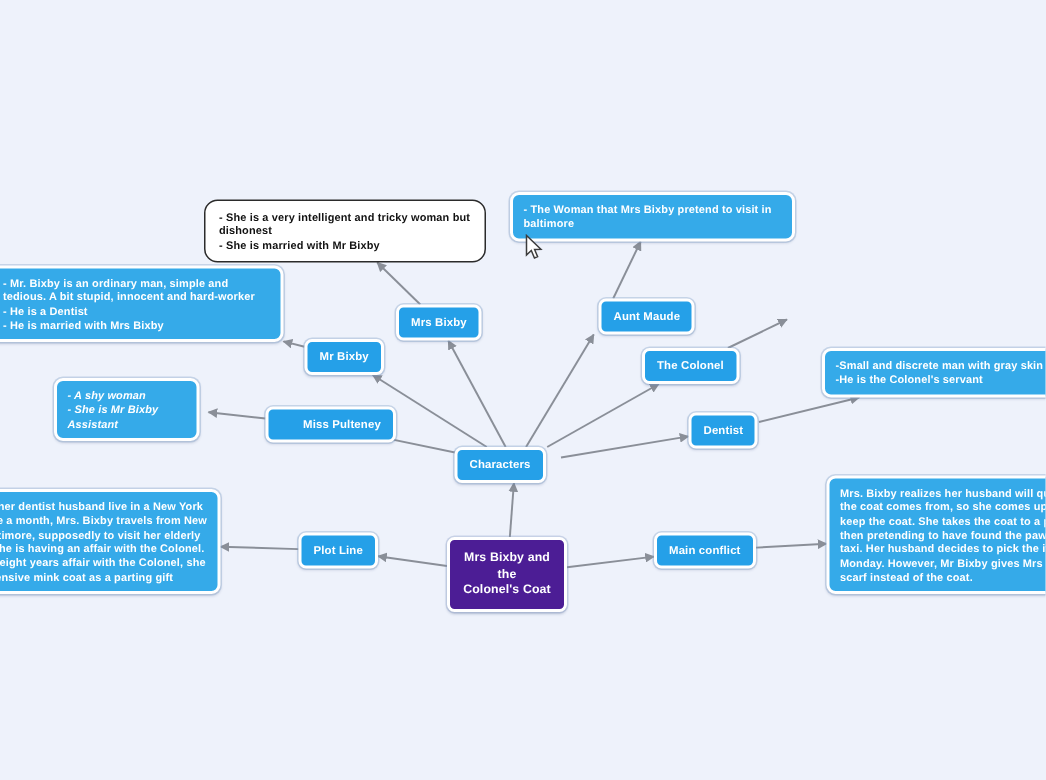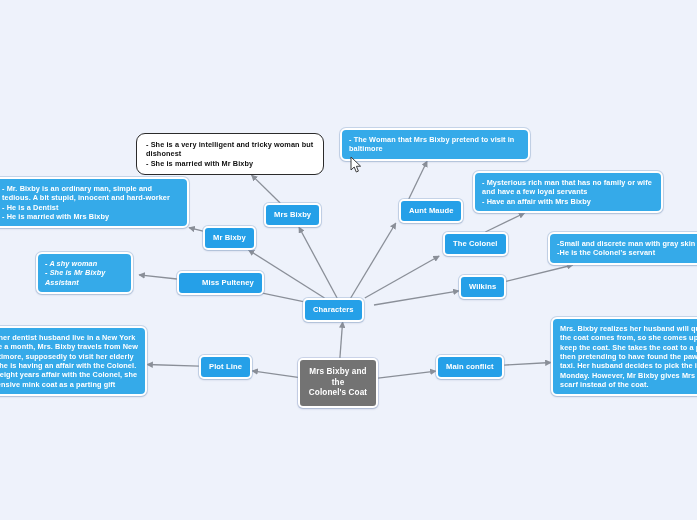--- a/index.html
+++ b/index.html
@@ -31,21 +31,21 @@
     position: absolute;
     box-sizing: border-box;
     border-radius: 5px;
     font-weight: bold;
     line-height: 1.28;
     white-space: pre-line;
     letter-spacing: 0.1px;
   }
   
   .n-root {
-    background: #737373;
+    background: #4c1d95;
     color: #ffffff;
     text-align: center;
     font-size: 8.2px;
     padding: 7px 8px;
     border: 2px solid #ffffff;
     box-shadow: 0 0 0 1px rgba(140,160,200,0.35), 0 1px 2px rgba(40,60,110,0.28);
   }
   
   .n-branch {
     background: #25a0e8;
@@ -119,31 +119,29 @@
   <div class="node n-root" style="left:298px; top:358px; width:80px;">Mrs Bixby and the
 Colonel's Coat</div>
 
   <div class="node n-branch" style="left:303px; top:298px;">Characters</div>
   <div class="node n-branch" style="left:199px; top:355px;">Plot Line</div>
   <div class="node n-branch" style="left:436px; top:355px;">Main conflict</div>
   <div class="node n-branch" style="left:264px; top:203px;">Mrs Bixby</div>
   <div class="node n-branch" style="left:203px; top:226px;">Mr Bixby</div>
   <div class="node n-branch" style="left:177px; top:271px;padding-left:23px;">Miss Pulteney</div>
   <div class="node n-branch" style="left:371px; top:199px;margin-left:28px;">Aunt Maude</div>
-  <div class="node n-branch" style="left:428px; top:232px;margin-left:15px;">The Colonel</div>
-  <div class="node n-branch" style="left:459px; top:275px;">Wilkins</div>
+  <div class="node n-branch" style="left:428px; top:232px;">The Colonel</div>
+  <div class="node n-branch" style="left:459px; top:275px;">Dentist</div>
 
   <div class="node n-white" style="left:136px; top:133px; width:188px;">- She is a very intelligent and tricky woman but dishonest
 - She is married with Mr Bixby</div>
   <div class="node n-leaf" style="left:340px; top:128px; width:190px;">- The Woman that Mrs Bixby pretend to visit in baltimore</div>
   <div class="node n-leaf" style="left:-7px; top:177px; width:196px;">- Mr. Bixby is an ordinary man, simple and tedious. A bit stupid, innocent and hard-worker
 - He is a Dentist
 - He is married with Mrs Bixby</div>
-  <div class="node n-leaf" style="left:473px; top:171px; width:190px;">- Mysterious rich man that has no family or wife and have a few loyal servants
-- Have an affair with Mrs Bixby</div>
   <div class="node n-leaf" style="left:548px; top:232px; width:185px;">-Small and discrete man with gray skin
 -He is the Colonel's servant</div>
   <div class="node n-leaf" style="left:36px; top:252px; width:97px;font-style:italic;">- A shy woman
 - She is Mr Bixby Assistant</div>
   <div class="node n-leaf" style="left:-66px; top:326px; width:213px;">Mrs. Bixby and her dentist husband live in a New York apartment. Once a month, Mrs. Bixby travels from New York City to Baltimore, supposedly to visit her elderly aunt; actually, she is having an affair with the Colonel. After having an eight years affair with the Colonel, she is given an expensive mink coat as a parting gift</div>
   <div class="node n-leaf" style="left:551px; top:317px; width:212px;">Mrs. Bixby realizes her husband will question where the coat comes from, so she comes up with a plan to keep the coat. She takes the coat to a pawnbroker, then pretending to have found the pawn ticket in the taxi. Her husband decides to pick the item up on Monday. However, Mr Bixby gives Mrs Bixby a mink scarf instead of the coat.</div>
 
   <svg class="cursor" viewBox="0 0 12 18" xmlns="http://www.w3.org/2000/svg" style="left: 350px; top: 156px;">
     <path d="M1 1 L1 14 L4.2 11 L6.3 16 L8.4 15.1 L6.4 10.3 L10.6 10.2 Z" fill="#ffffff" stroke="#3c3c3c" stroke-width="1"></path>
   </svg>

